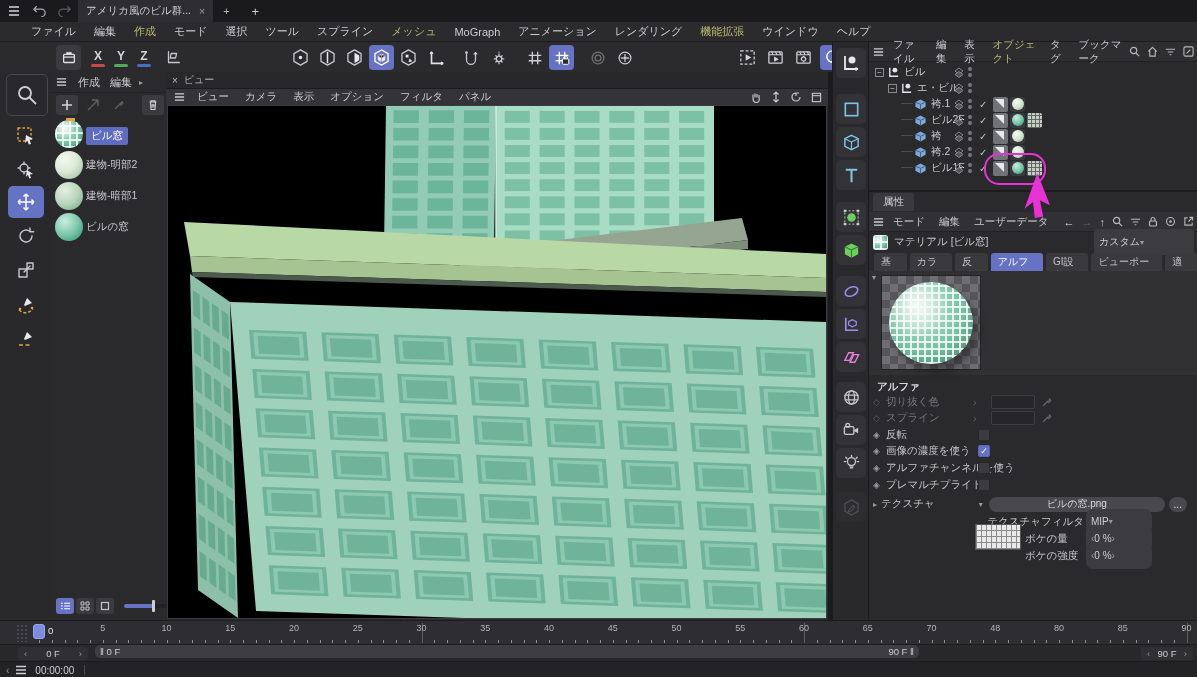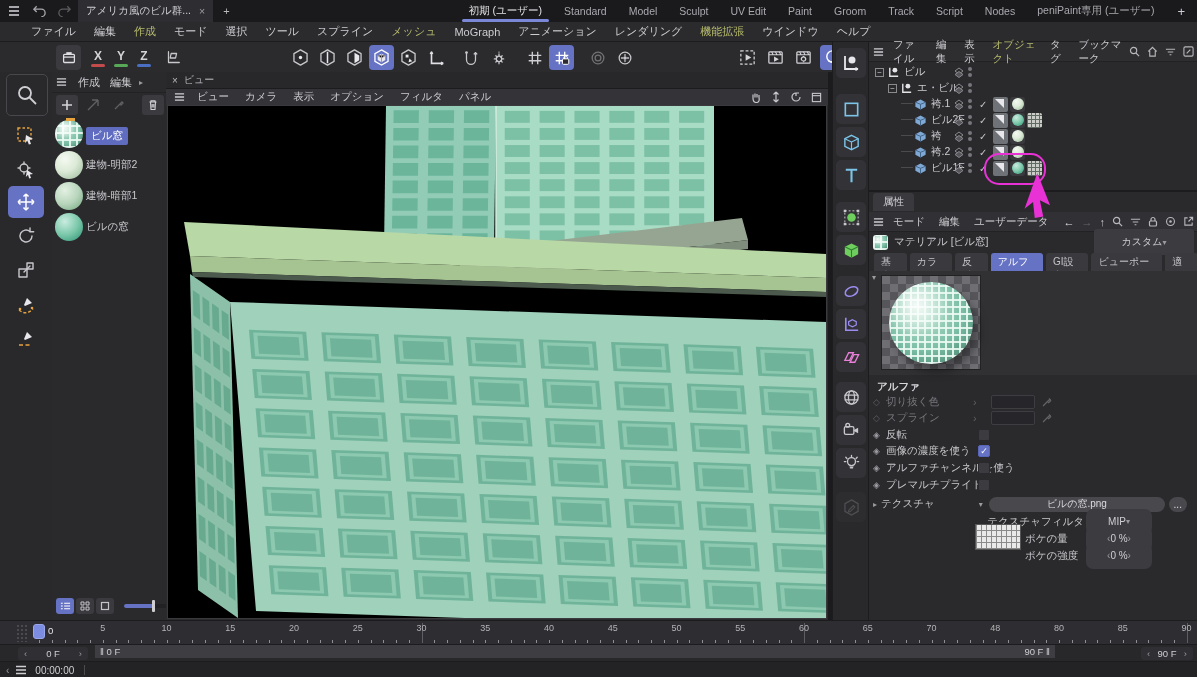--- a/index.html
+++ b/index.html
@@ -66,21 +66,21 @@
   
   .attr-tab{position:absolute;background:#3a3a3e;border-radius:3px 3px 0 0;padding:2px 10px;font-size:10.5px;color:#d5d5d9;}
   .atabs{position:absolute;display:flex;gap:3px;}
   .atab{background:#3a3a3e;border-radius:3px;padding:2px 7px;font-size:10px;color:#c5c5c9;}
   .atab.active{background:#6673c4;color:#fff;}
   .param-label{font-size:10.5px;color:#c9c9cd;}
   .dim-t{color:#77777c;}
   .checkbox{width:12px;height:12px;border-radius:2px;background:#3b3b40;border:1px solid #2a2a2e;box-sizing:border-box;}
   .checkbox.on{background:#6673c4;color:#fff;font-size:9px;line-height:10px;text-align:center;border-color:#5866b8;}
   .cfield{width:42px;height:12px;background:#26262a;border:1px solid #3e3e42;border-radius:2px;}
-  .chip{background:#3b3b40;border-radius:7px;height:26px;display:flex;align-items:center;justify-content:center;padding:0 5px;font-size:10px;color:#cfcfd3;box-sizing:border-box;}
+  .chip{background:#3b3b40;border-radius:7px;height:26px;display:flex;align-items:center;justify-content:flex-start;padding:0 5px;font-size:10px;color:#cfcfd3;box-sizing:border-box;}
   .pillbtn{background:#48484d;border-radius:8px;height:15px;display:flex;align-items:center;justify-content:center;font-size:10px;color:#dcdce0;}
   .checker{background-image:linear-gradient(45deg,#55555a 25%,transparent 25%,transparent 75%,#55555a 75%),linear-gradient(45deg,#55555a 25%,transparent 25%,transparent 75%,#55555a 75%);background-size:16px 16px;background-position:0 0,8px 8px;background-color:#6e6e73;}
   
   #timeline{left:0;top:620px;width:1197px;height:24px;background:#2e2e32;border-top:1px solid #1c1c1f;}
   .tick-label{position:absolute;top:2px;font-size:9px;color:#b4b4b8;transform:translateX(-50%);}
   .tick{position:absolute;bottom:2px;width:1px;height:3px;background:#8e8e94;}
   .tick.major{height:20px;background:#5d5d63;}
   #rangebar{left:0;top:644px;width:1197px;height:17px;background:#28282b;border-top:1px solid #1c1c1f;}
   #statusbar{left:0;top:661px;width:1197px;height:16px;background:#232326;border-top:1px solid #1c1c1f;display:flex;align-items:center;font-size:10px;color:#b9b9bd;}
   .grip{background-image:radial-gradient(#4a4a4f 1px,transparent 1px);background-size:4px 4px;}
@@ -104,33 +104,20 @@
   <span class="icn" style="margin:0 6px;opacity:.45">
       <svg width="15" height="12" viewBox="0 0 16 12">
         <path d="M11 2l3 3-3 3M14 5H6a4 4 0 0 0 0 8" stroke="#a8a8ad" stroke-width="1.4" fill="none" transform="translate(0,-1)"></path>
       </svg>
     </span>
   <div class="doc-tab">
     <span>アメリカ風のビル群...</span>
     <span style="color:#9a9a9f">×</span>
   </div>
   <span style="padding:0 10px;color:#b9b9bd">+</span>
-  <div id="layout-tabs" class="row" style="margin-left:auto">
-      <div class="lay-tab active">初期 (ユーザー)</div>
-      <div class="lay-tab">Standard</div>
-      <div class="lay-tab">Model</div>
-      <div class="lay-tab">Sculpt</div>
-      <div class="lay-tab">UV Edit</div>
-      <div class="lay-tab">Paint</div>
-      <div class="lay-tab">Groom</div>
-      <div class="lay-tab">Track</div>
-      <div class="lay-tab">Script</div>
-      <div class="lay-tab">Nodes</div>
-      <div class="lay-tab">peniPaint専用 (ユーザー)</div>
-    </div>
   <span style="padding:0 12px;color:#cfcfd3;font-size:13px">+</span>
 </div>
 
 <div id="menubar" class="abs">
     <span class="menu-item">ファイル</span>
     <span class="menu-item">編集</span>
     <span class="menu-item accent">作成</span>
     <span class="menu-item">モード</span>
     <span class="menu-item">選択</span>
     <span class="menu-item">ツール</span>
@@ -1318,21 +1305,21 @@
     </div>
   <div class="playhead" style="left:33px"></div>
   <span class="abs" style="left:48px;top:4px;font-size:9.5px;color:#e8e8ec">0</span>
 </div>
 <div id="rangebar" class="abs">
   <span class="stepper abs" style="left:18px;top:2px;width:70px">
     <span style="color:#9a9a9f">‹</span>
       <span>0 F</span>
       <span style="color:#9a9a9f">›</span>
   </span>
-  <div class="abs" style="left:95px;top:0;width:960px;height:13px;background:#3d3d42;border-radius:0">
+  <div class="abs" style="left:95px;top:0;width:824px;height:13px;background:#3d3d42;border-radius:5px">
     <span style="position:absolute;left:5px;top:1px;font-size:9.5px;color:#cfcfd3">‖ <span>0 F</span></span>
     <span style="position:absolute;right:5px;top:1px;font-size:9.5px;color:#cfcfd3"><span>90 F</span> ‖</span>
   </div>
   <span class="stepper abs" style="left:1141px;top:2px;width:52px">
     <span style="color:#9a9a9f">‹</span>
       <span>90 F</span>
       <span style="color:#9a9a9f">›</span>
   </span>
 </div>
 

